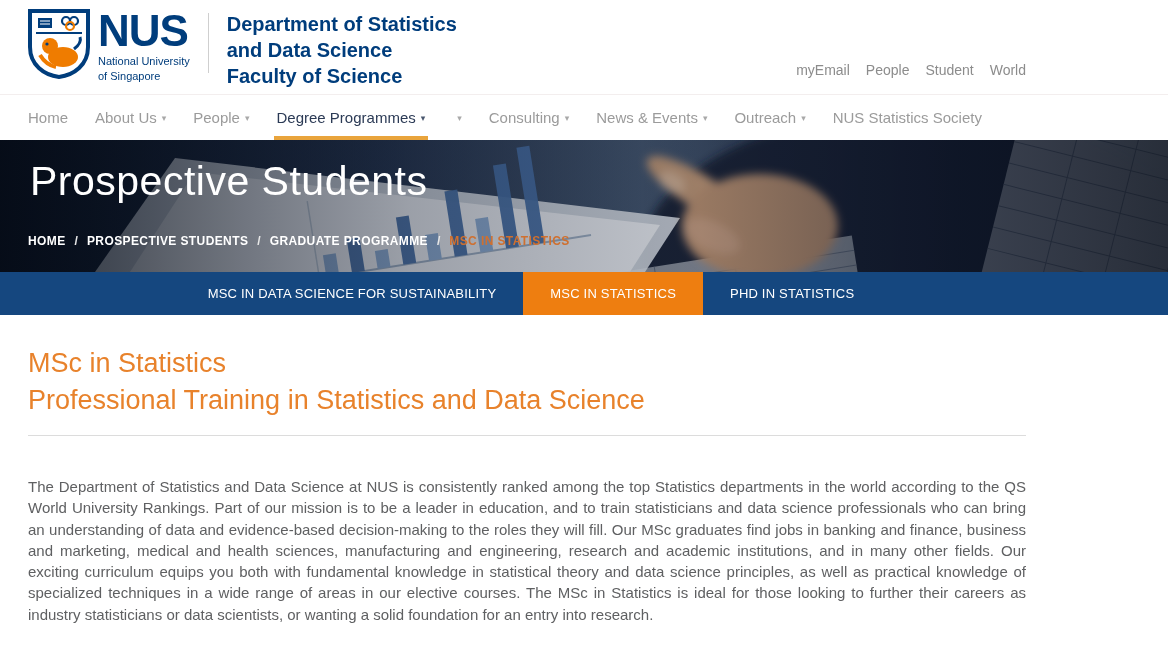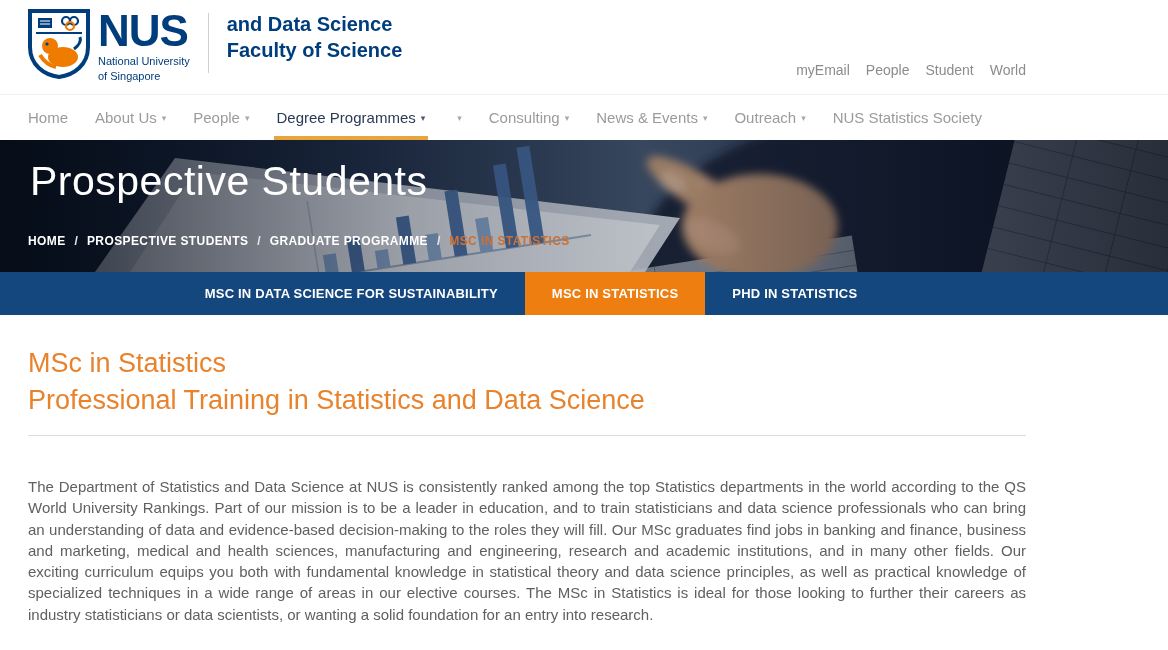--- a/index.html
+++ b/index.html
@@ -40,21 +40,21 @@
   .breadcrumb { position:absolute; left:28px; top:94px; z-index:3; display:flex; gap:9px;
                 align-items:center; }
   .crumb { font-size:12px; font-weight:bold; color:#ffffff; letter-spacing:.4px; }
   .crumb-sep { font-size:12px; font-weight:bold; color:#e8e8e8; }
   .crumb.current { color:#cf7030; }
 
   
   .tabbar { position:absolute; top:272px; left:0; width:1168px; height:43px; background:#15477F; }
   .tabbar-inner { display:flex; justify-content:center; height:43px; transform:translateX(-53px); }
   .tab { display:flex; align-items:center; padding:0 27px; color:#fff; font-size:13px;
-         font-weight:bold; letter-spacing:.2px; cursor:pointer; white-space:nowrap; }
+         font-weight:normal; letter-spacing:.2px; cursor:pointer; white-space:nowrap; }
   .tab.active { background:#EE7E10; }
 
   
   .content { position:absolute; top:315px; left:0; width:1168px; background:#fff; }
   .container { margin-left:28px; width:998px; }
   .page-heading { margin-top:30px; }
   .heading-line { font-size:27px; line-height:37px; color:#E8822B; font-weight:400; }
   .rule { border:none; border-top:1px solid #dcdcdc; margin-top:16px; }
   .body-par { margin-top:40px; font-size:15px; line-height:21.3px; color:#5f6062;
               text-align:justify; }
@@ -84,20 +84,21 @@
     </span>
     <span class="nus-block">
       <span class="nus-wordmark">
         <span class="nus-acronym">NUS</span>
         <span class="nus-sub">National University</span>
         <span class="nus-sub">of Singapore</span>
       </span>
     </span>
     <span class="logo-divider"></span>
     <span class="dept-name">
+      <div class="dept-line">Department of Statistics</div>
       <div class="dept-line">and Data Science</div>
       <div class="dept-line">Faculty of Science</div>
     </span>
   </a>
   <div class="utility">
     <a>myEmail</a>
     <a>People</a>
     <a>Student</a>
     <a>World</a>
   </div>

